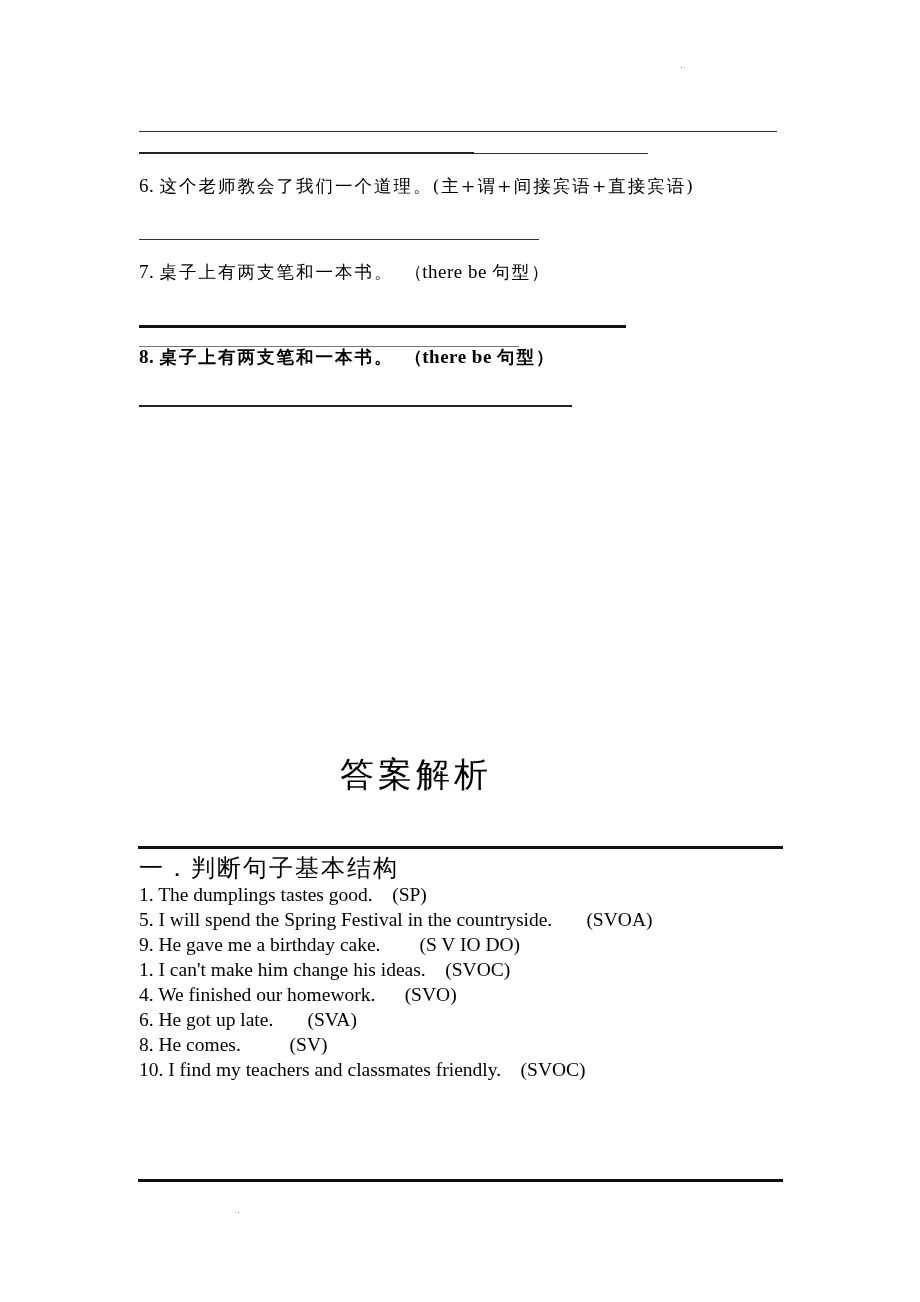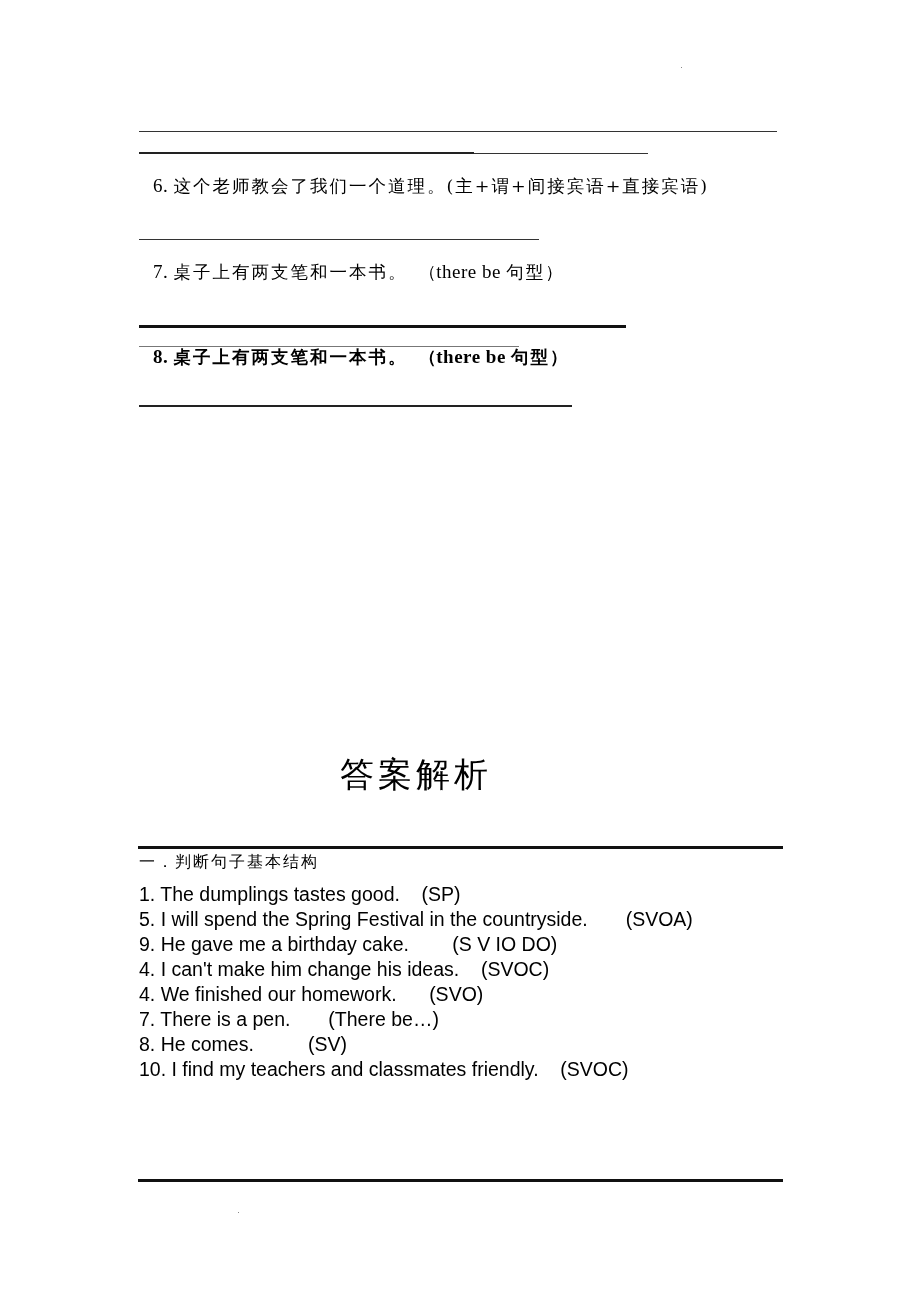--- a/index.html
+++ b/index.html
@@ -17,21 +17,21 @@
     }
     .line {
       position: absolute;
       background: #1a1a1a;
     }
     .thin { height: 1px; background: #333; }
     .med { height: 2px; background: #222; }
     .thick { height: 3px; background: #111; }
     .q {
       position: absolute;
-      left: 153px;
+      left: 139px;
       font-size: 19px;
       white-space: nowrap;
       letter-spacing: 0.5px;
     }
     .q .cn { font-family: "DejaVu Serif", serif; font-size: 17.5px; letter-spacing: 2px; }
     .q .en { font-family: "Liberation Serif", serif; font-size: 19px; }
     .title {
       position: absolute;
       left: 0;
       width: 832px;
@@ -39,28 +39,28 @@
       text-align: center;
       font-family: "DejaVu Serif", serif;
       font-size: 34px;
       letter-spacing: 4px;
     }
     .section-head {
       position: absolute;
       left: 139px;
       top: 852px;
       font-family: "DejaVu Serif", serif;
-      font-size: 16px;
+      font-size: 24px;
       letter-spacing: 2px;
     }
     .answers {
       position: absolute;
       left: 139px;
       top: 882px;
-      font-family: Liberation Sans, sans-serif;
+      font-family: Liberation Serif, serif;
       font-size: 19.5px;
       line-height: 25px;
     }
     .ans-row { white-space: pre; }
     .dot {
       position: absolute;
       width: 1px; height: 1px;
       background: #888;
     }
   </style>
@@ -100,20 +100,20 @@
 <div class="title">答案解析</div>
 
 <div class="line thick" style="left:138px; top:846px; width:645px;"></div>
 
 <div class="section-head">一．判断句子基本结构</div>
 
 <div class="answers">
   <div class="ans-row"><span>1. The dumplings tastes good.</span>    <span>(SP)</span></div>
   <div class="ans-row"><span>5. I will spend the Spring Festival in the countryside.</span>       <span>(SVOA)</span></div>
   <div class="ans-row"><span>9. He gave me a birthday cake.</span>        <span>(S V IO DO)</span></div>
-  <div class="ans-row"><span>4. I can't make him change his ideas.</span>    <span>(SVOC)</span></div>
+  <div class="ans-row"><span>1. I can't make him change his ideas.</span>    <span>(SVOC)</span></div>
   <div class="ans-row"><span>4. We finished our homework.</span>      <span>(SVO)</span></div>
-  <div class="ans-row"><span>7. There is a pen.</span>       <span>(There be…)</span></div>
+  <div class="ans-row"><span>6. He got up late.</span>       <span>(SVA)</span></div>
   <div class="ans-row"><span>8. He comes.</span>          <span>(SV)</span></div>
   <div class="ans-row"><span>10. I find my teachers and classmates friendly.</span>    <span>(SVOC)</span></div>
 </div>
 
 <div class="line thick" style="left:138px; top:1179px; width:645px;"></div>
 
 </body></html>

